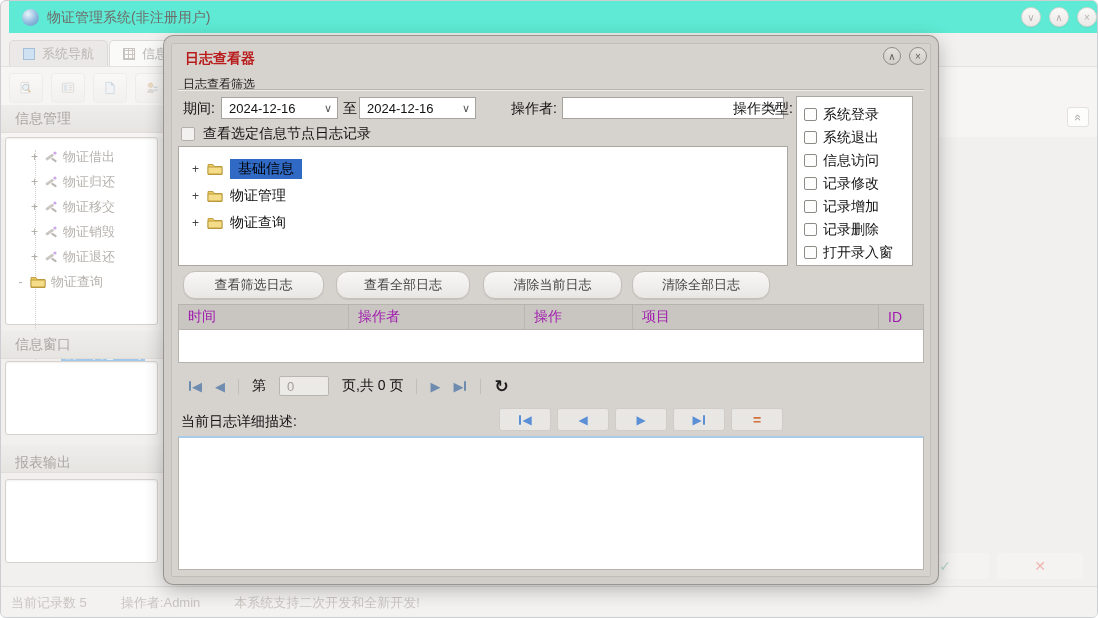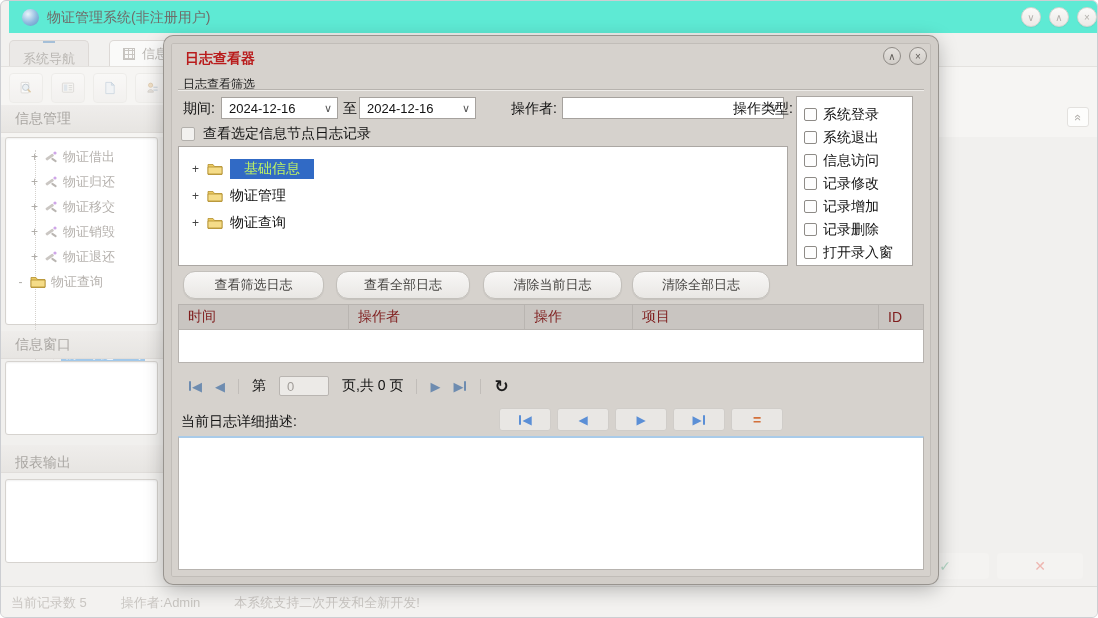--- a/index.html
+++ b/index.html
@@ -90,29 +90,29 @@
   .chk-row { display:flex; align-items:center; gap:6px; height:23px; font-size:14px; color:#111; }
   .cbox { width:13px; height:13px; background:#fdfdfd; border:1px solid #8e8b87; border-radius:2px; flex:none; }
   .node-chk-row { position:absolute; left:10px; top:82px; display:flex; align-items:center; gap:8px;
                   font-size:14px; color:#111; }
   .node-chk-row .cbox { background:#f2f1ef; border-color:#b3b0ac; width:14px; height:14px; }
 
   .dlg-tree { position:absolute; left:7px; top:103px; width:610px; height:120px; background:#fff;
               border:1px solid #aba7a3; padding-top:8px; }
   .dti { display:flex; align-items:center; gap:7px; height:27px; padding-left:12px; font-size:14px; color:#111; }
   .dti .ti-exp { color:#444; }
-  .dti-label.sel { background:#316ac5; color:#bef264; padding:1px 14px; }
+  .dti-label.sel { background:#316ac5; color:#000000; padding:1px 8px; }
   .dlg-btn { position:absolute; height:28px; border-radius:12px; font-size:13px; color:#454340;
              background:linear-gradient(#f8f7f6,#e9e7e4); border:1px solid #c3c0bb;
              display:flex; align-items:center; justify-content:center;
              box-shadow:0 1px 1px rgba(0,0,0,.08); }
 
   .grid-header { position:absolute; left:7px; top:261px; width:746px; height:26px; display:flex;
                  background:#c9c5c1; border:1px solid #b7b3af; }
-  .gcol { display:flex; align-items:center; padding-left:9px; font-size:14px; color:#7f1d1d;
+  .gcol { display:flex; align-items:center; padding-left:9px; font-size:14px; color:#a21caf;
           border-right:1px solid #b9b5b1; height:100%; }
   .gcol:last-child { border-right:none; }
   .grid-body { position:absolute; left:7px; top:287px; width:746px; height:33px; background:#fff;
                border:1px solid #b7b3af; border-top:none; }
 
   .pager { position:absolute; left:7px; top:327px; width:746px; height:32px; display:flex;
            align-items:center; gap:13px; padding-left:10px; color:#6e8cb0; }
   .pg-ico { display:flex; align-items:center; font-size:13px; cursor:default; }
   .pg-sep { width:1px; height:15px; background:#c1bdb9; }
   .bar { width:2px; height:10px; background:currentColor; display:inline-block; border-radius:1px; margin:0 1px; }
@@ -139,21 +139,21 @@
     <span class="logo"></span>
     <span class="win-title">物证管理系统(非注册用户)</span>
     <div class="win-controls">
       <div class="wctrl">∨</div>
       <div class="wctrl">∧</div>
       <div class="wctrl">×</div>
     </div>
   </div>
 
   <div class="tabbar">
-    <div class="tab" style="left:8px;flex-direction:column;">
+    <div class="tab" style="left:8px;">
       <span class="tab-icon-square"></span>
       <span>系统导航</span>
     </div>
     <div class="tab active" style="left:108px;">
       <span class="tab-icon-grid"></span>
       <span>信息管理</span>
     </div>
   </div>
 
   <div class="toolbar-strip"></div>

